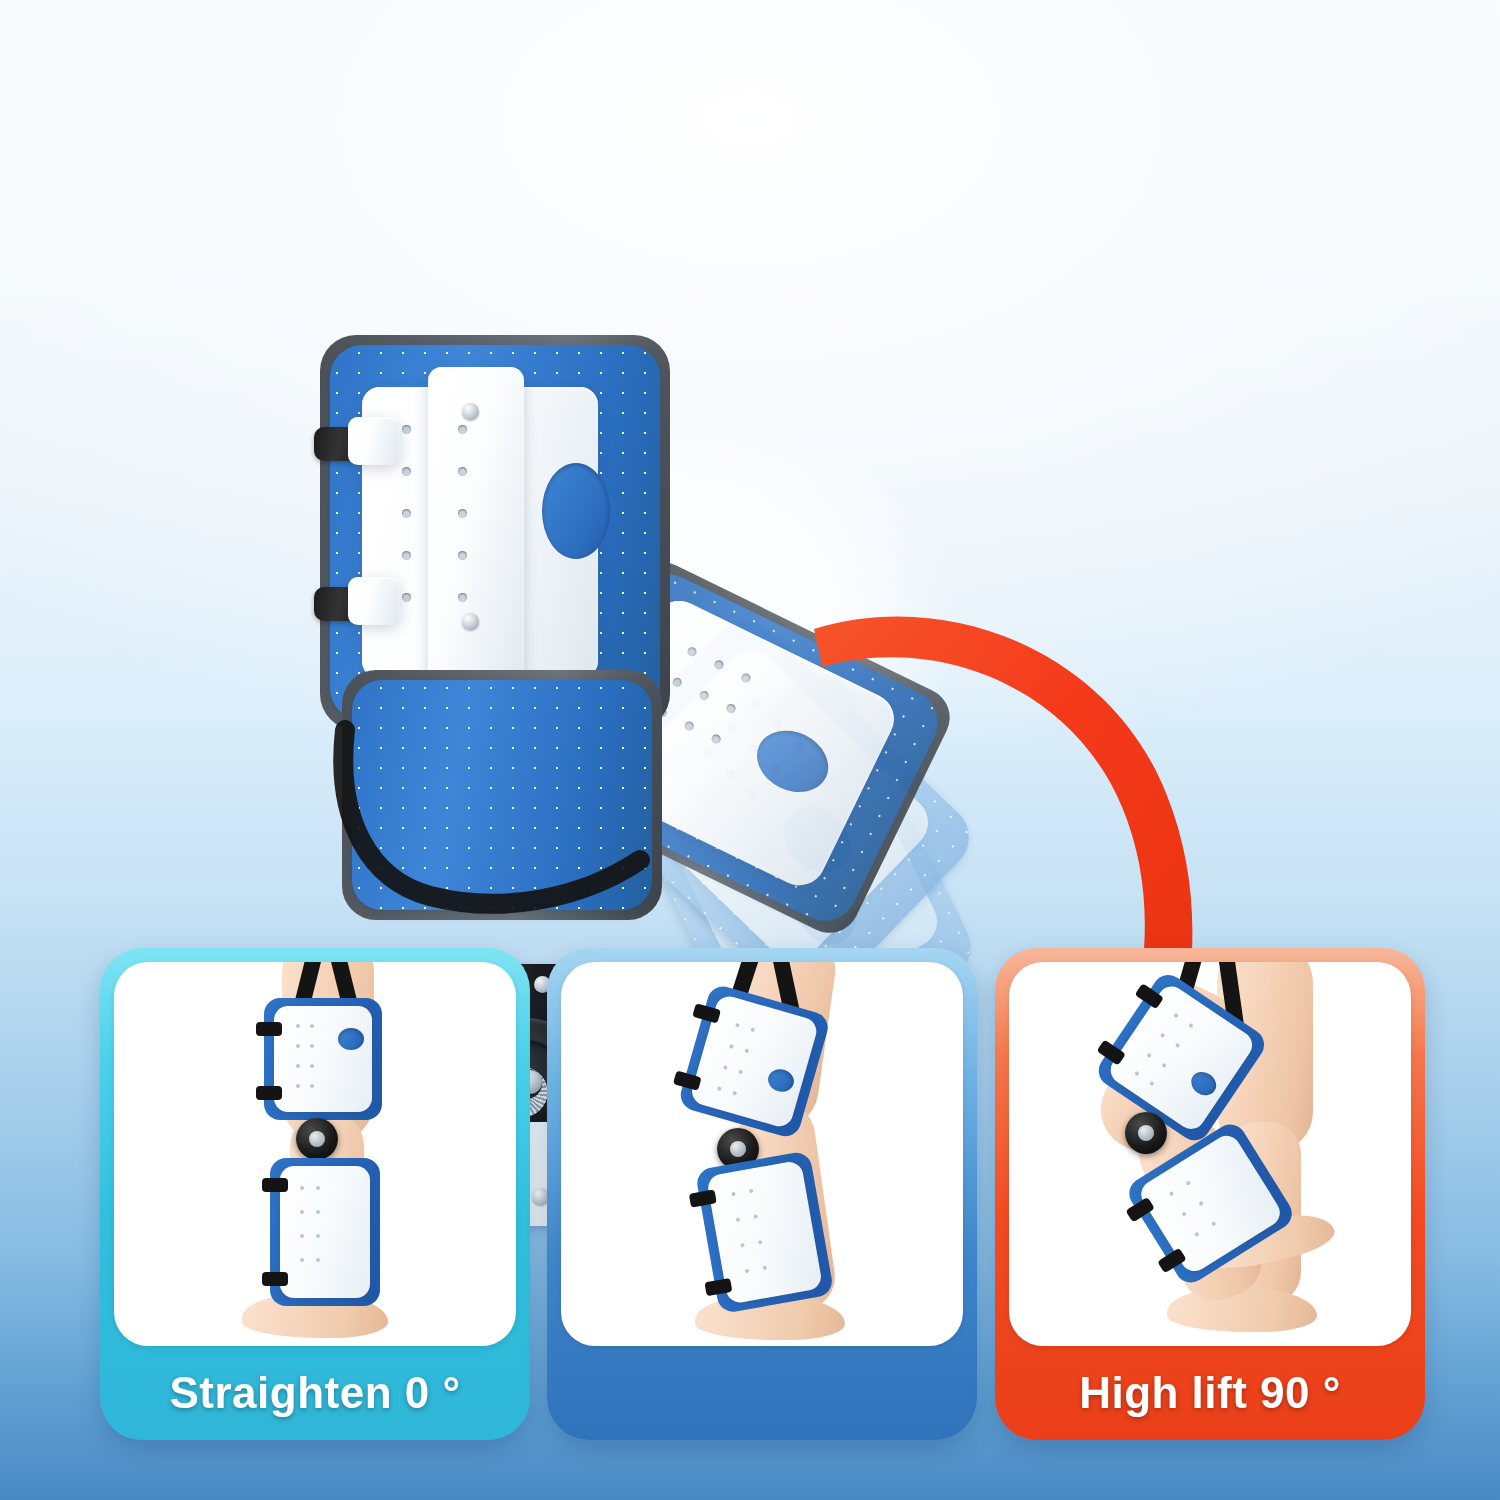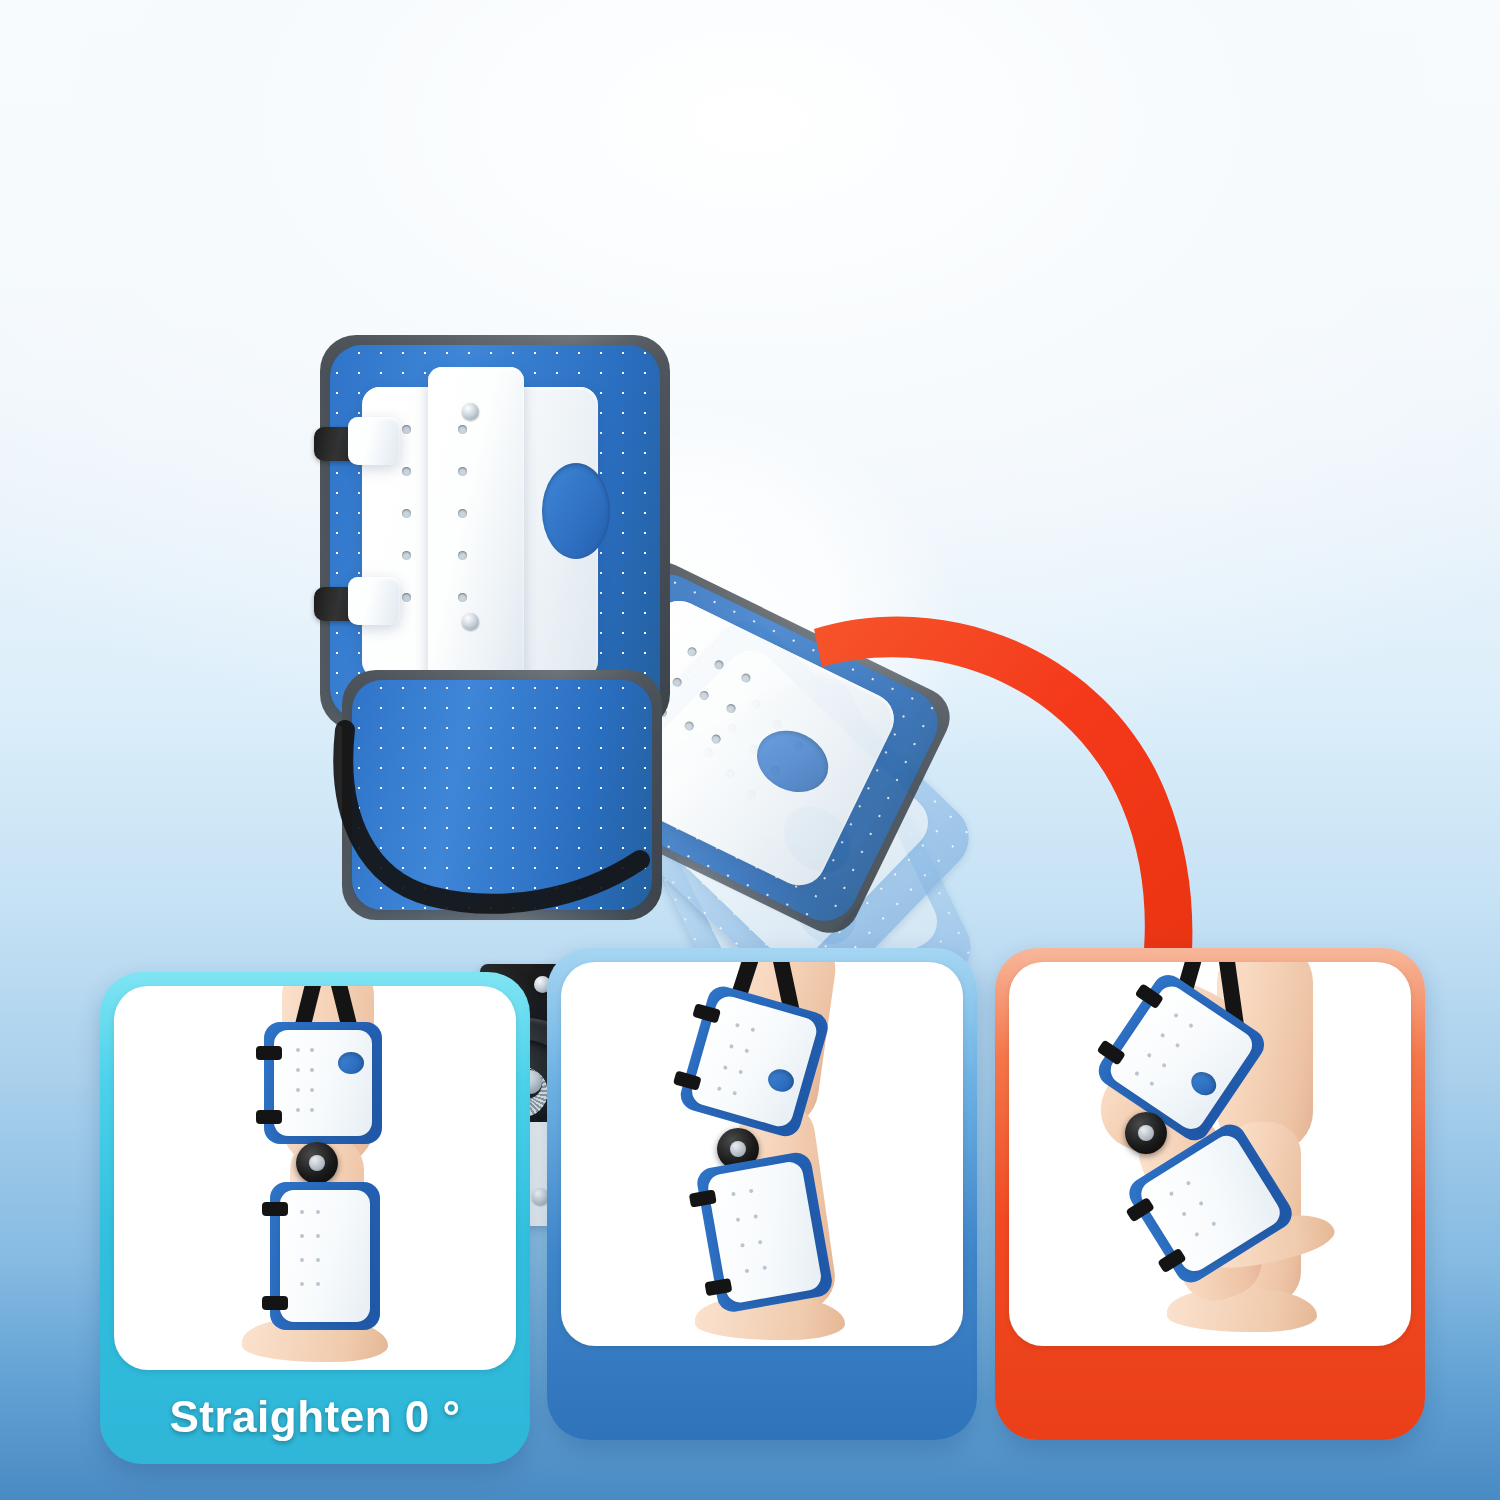--- a/index.html
+++ b/index.html
@@ -146,21 +146,21 @@
   
   .arrow{position:absolute;left:800px;top:295px;width:420px;height:640px;}
 
   
   .cards{position:absolute;left:0;top:948px;width:1500px;height:500px;}
   .card{
     position:absolute;top:0;width:430px;height:492px;border-radius:42px;
     box-shadow:0 10px 22px rgba(30,70,120,.25);
     overflow:hidden;
   }
-  .card.c1{left:100px;background:linear-gradient(180deg,#7fe4f3 0%,#4cd2ea 22%,#30bfdd 55%,#2fb6d8 100%);margin-top:24px;}
+  .card.c1{left:100px;background:linear-gradient(180deg,#7fe4f3 0%,#4cd2ea 22%,#30bfdd 55%,#2fb6d8 100%);}
   .card.c2{left:547px;background:linear-gradient(180deg,#a5d6f2 0%,#6fb3e4 26%,#3f85c9 62%,#2f73bb 100%);}
   .card.c3{left:995px;background:linear-gradient(180deg,#f7b79a 0%,#f4774a 22%,#f24a22 55%,#ea3f18 100%);}
   .card-photo{
     position:absolute;left:14px;top:14px;width:402px;height:384px;
     border-radius:34px;background:#ffffff;overflow:hidden;
     box-shadow:0 2px 6px rgba(0,0,0,.10);
   }
   .card-label{
     position:absolute;left:0;right:0;bottom:0;height:94px;
     display:flex;align-items:center;justify-content:center;
@@ -451,16 +451,17 @@
           <div class="mini-hole" style="left:36px;top:28px;"></div>
             <div class="mini-hole" style="left:56px;top:28px;"></div>
           <div class="mini-hole" style="left:36px;top:52px;"></div>
             <div class="mini-hole" style="left:56px;top:52px;"></div>
           <div class="mini-hole" style="left:36px;top:76px;"></div>
             <div class="mini-hole" style="left:56px;top:76px;"></div>
           <div class="mini-strap" style="left:-10px;top:20px;width:26px;height:14px;"></div>
           <div class="mini-strap" style="left:-10px;top:80px;width:26px;height:14px;"></div>
         </div>
       </div>
+      <div class="card-label">High lift 90 °</div>
     </div>
 
   </div>
 </div>
 
 </body></html>

